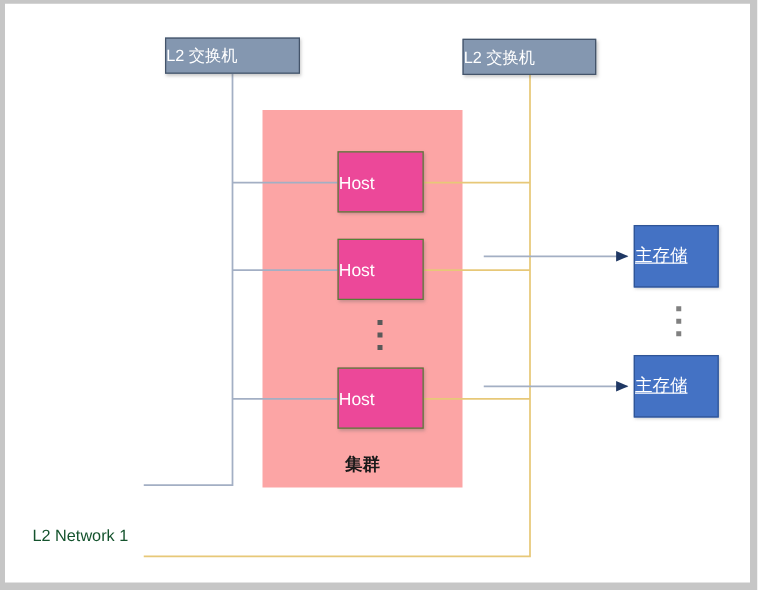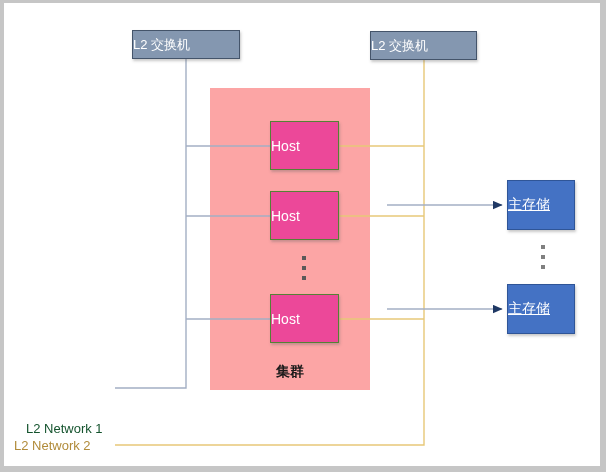--- a/index.html
+++ b/index.html
@@ -94,14 +94,13 @@
     <span>主存储</span>
   </div>
 
   <div class="ellipsis" id="storage-ellipsis">
     <div class="dot"></div>
     <div class="dot"></div>
     <div class="dot"></div>
   </div>
 
   <div class="net-label" id="netlabel1">L2 Network 1</div>
-  <div class="net-label" id="netlabel2">L2 Network 2</div>
 </div>
 
 </body></html>

